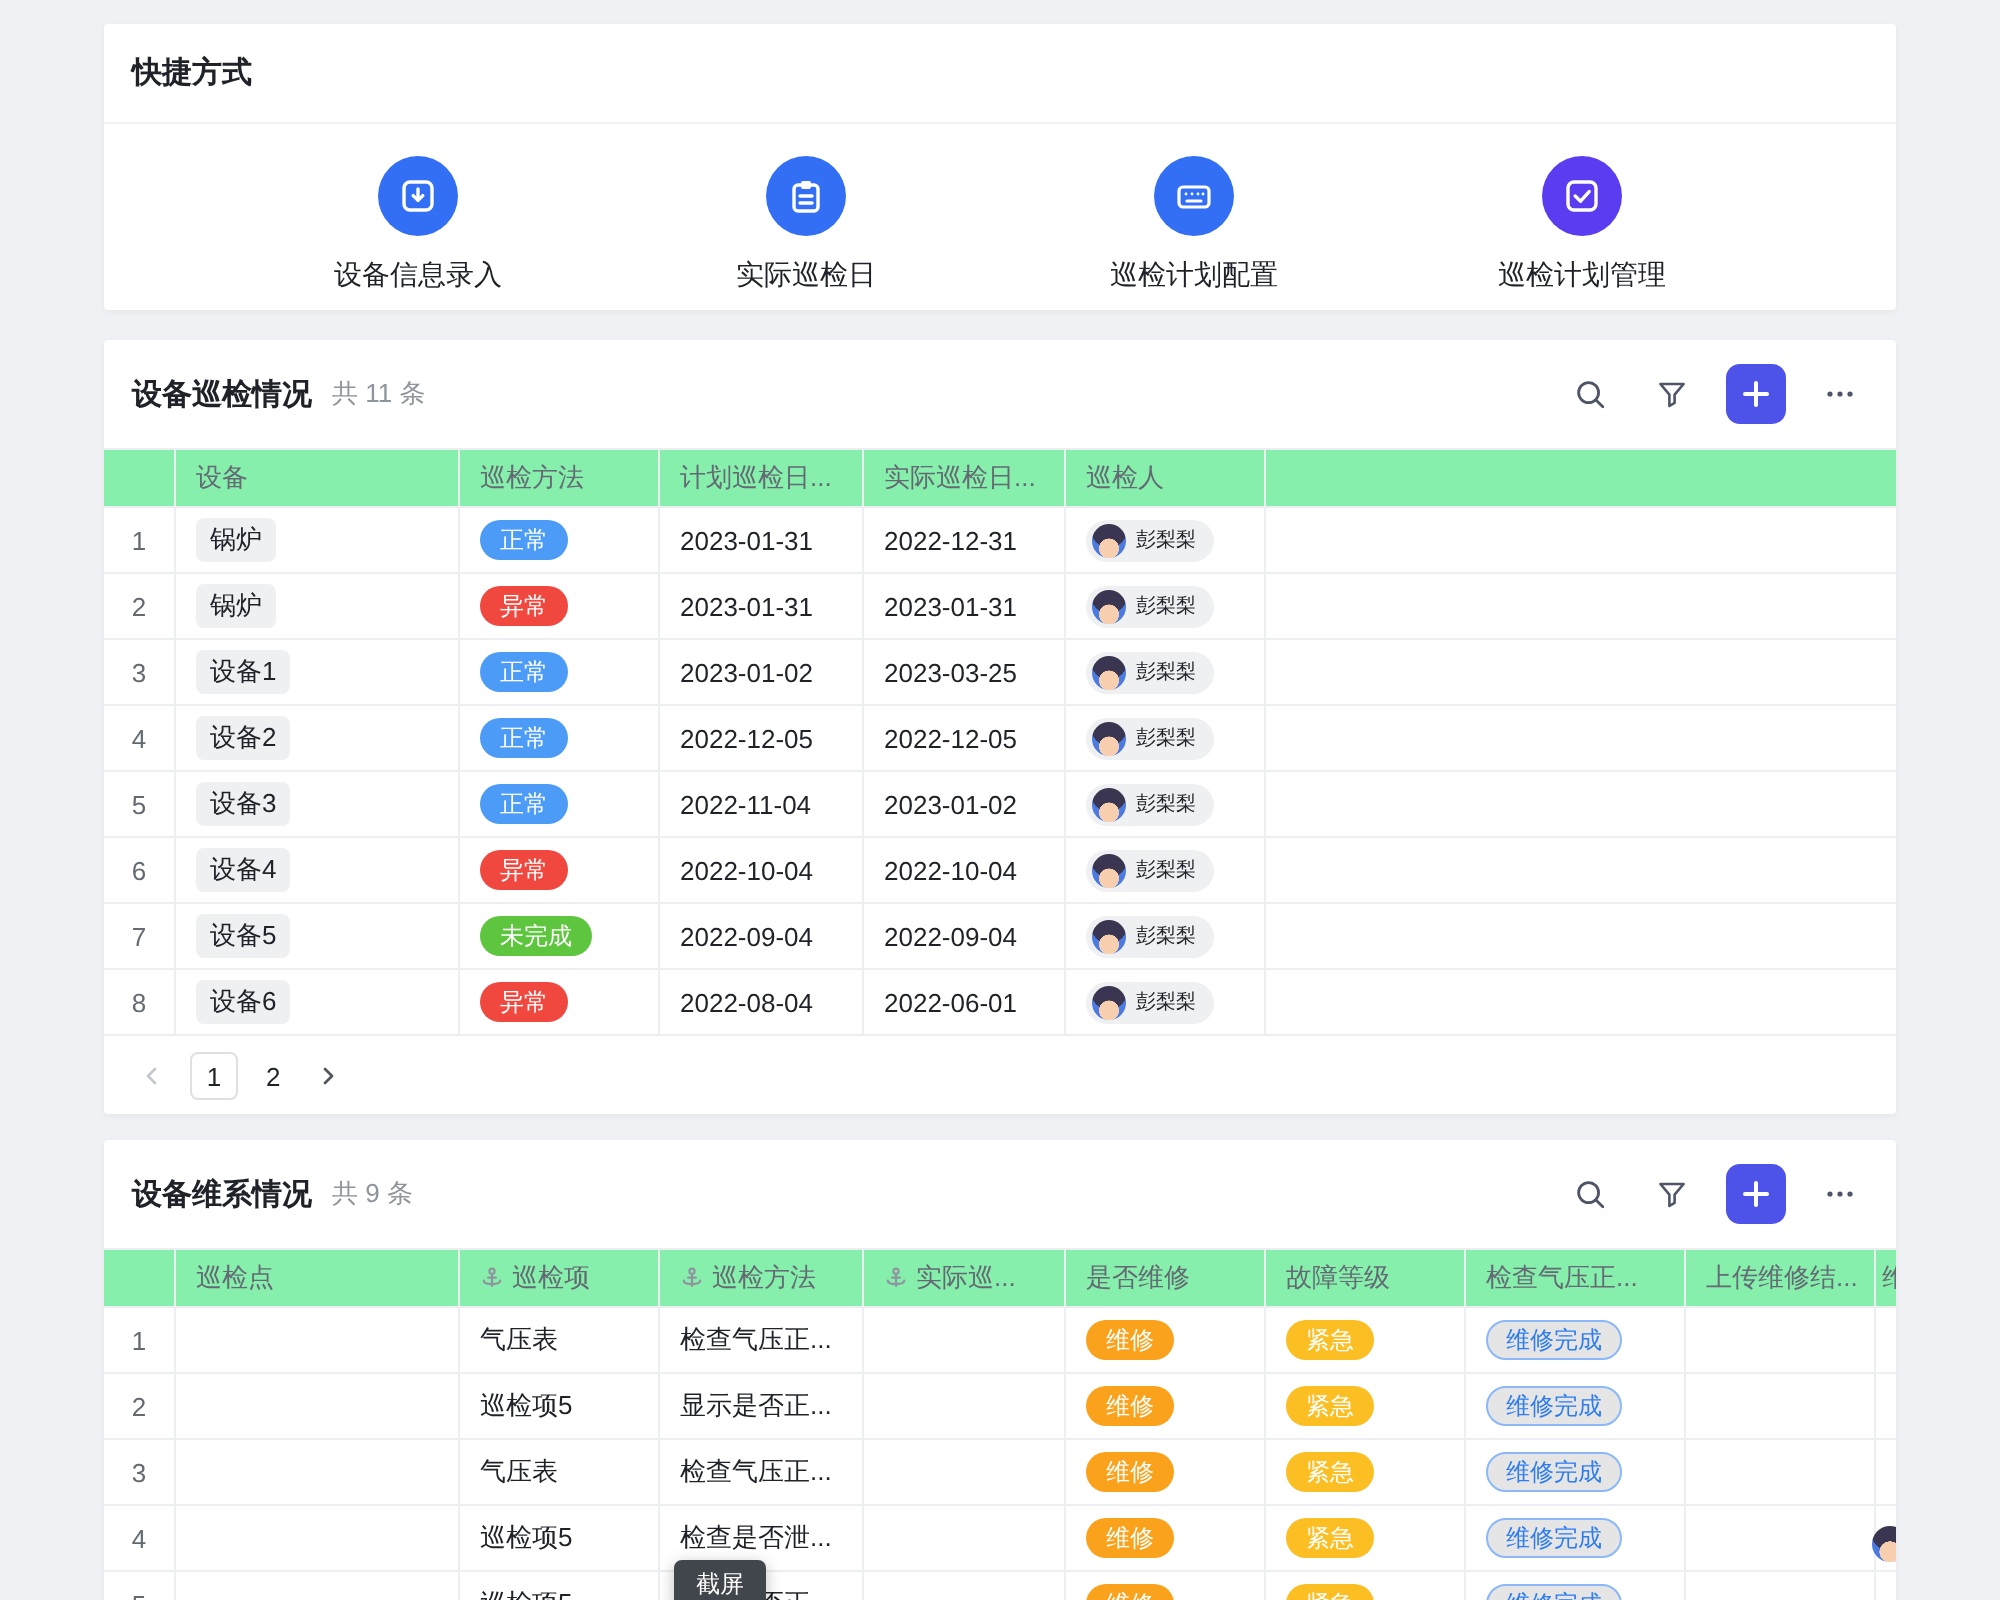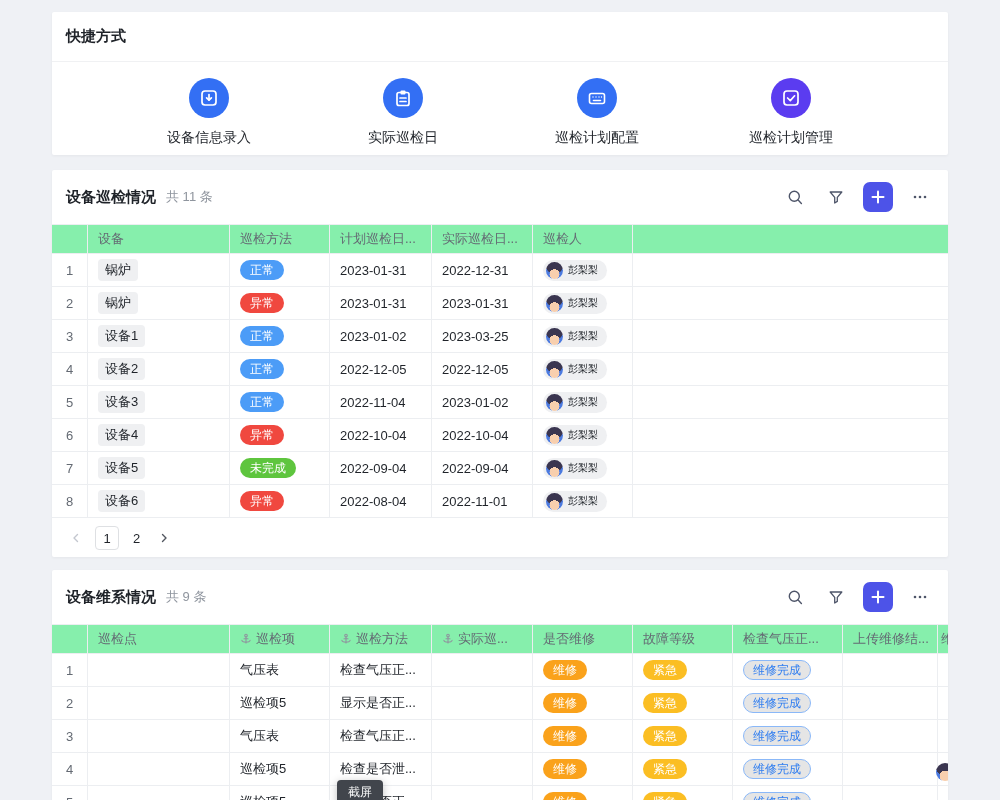--- a/index.html
+++ b/index.html
@@ -342,21 +342,21 @@
     <div class="cell">
         <span class="chip">设备6</span>
       </div>
     <div class="cell">
         <span class="badge b-red">异常</span>
       </div>
     <div class="cell">
         <span>2022-08-04</span>
       </div>
     <div class="cell">
-        <span>2022-11-01</span>
+        <span>2022-06-01</span>
       </div>
     <div class="cell">
         <span class="person">
           <span class="avatar"></span>
           <span>彭梨梨</span>
         </span>
       </div>
     <div class="cell cf"></div>
   </div>
 

